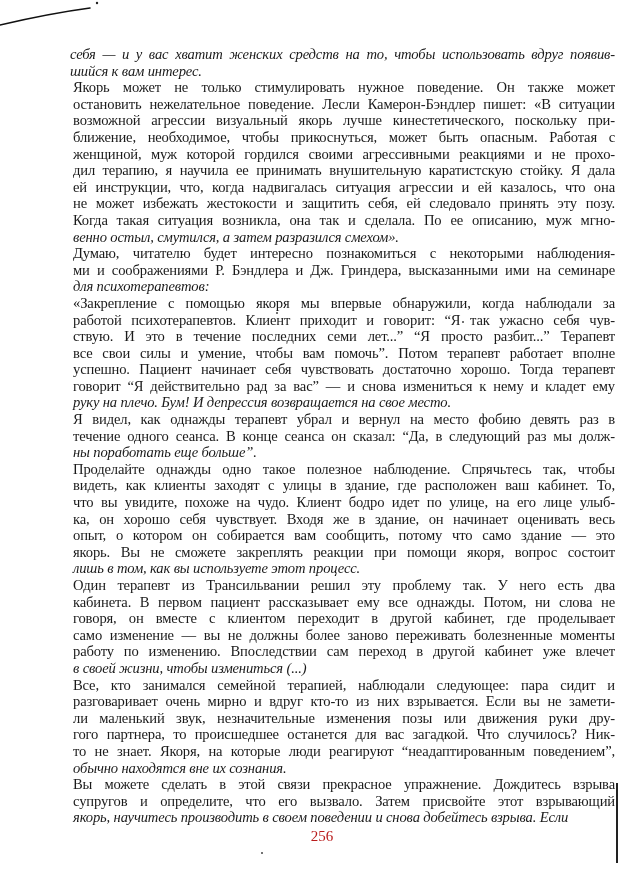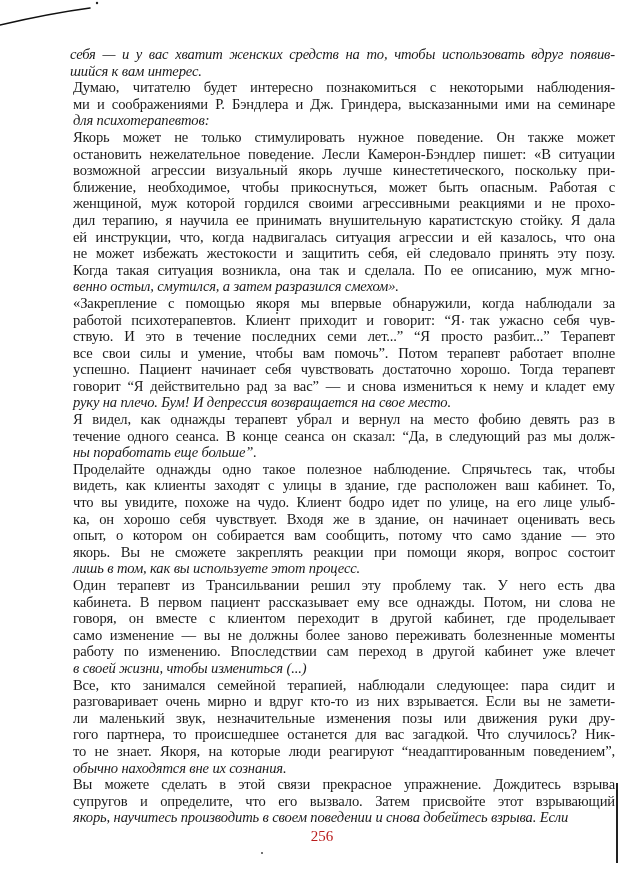--- a/index.html
+++ b/index.html
@@ -38,35 +38,35 @@
 <div class="speck" style="left:276px;top:312px;"></div>
 <div class="speck" style="left:462px;top:321px;"></div>
 <div class="speck" style="left:261px;top:852px;"></div>
 
 <div class="page-body" id="page-body">
     <p class="italic">
       <span class="line">себя — и у вас хватит женских средств на то, чтобы использовать вдруг появив-</span>
       <span class="line last">шийся к вам интерес.</span>
     </p>
     <p class="indent">
-      <span class="line">Думаю, читателю будет интересно познакомиться с некоторыми наблюдения-</span>
-      <span class="line">ми и соображениями Р. Бэндлера и Дж. Гриндера, высказанными ими на семинаре</span>
-      <span class="line last">для психотерапевтов:</span>
-    </p>
-    <p class="indent">
       <span class="line">Якорь может не только стимулировать нужное поведение. Он также может</span>
       <span class="line">остановить нежелательное поведение. Лесли Камерон-Бэндлер пишет: «В ситуации</span>
       <span class="line">возможной агрессии визуальный якорь лучше кинестетического, поскольку при-</span>
       <span class="line">ближение, необходимое, чтобы прикоснуться, может быть опасным. Работая с</span>
       <span class="line">женщиной, муж которой гордился своими агрессивными реакциями и не прохо-</span>
       <span class="line">дил терапию, я научила ее принимать внушительную каратистскую стойку. Я дала</span>
       <span class="line">ей инструкции, что, когда надвигалась ситуация агрессии и ей казалось, что она</span>
       <span class="line">не может избежать жестокости и защитить себя, ей следовало принять эту позу.</span>
       <span class="line">Когда такая ситуация возникла, она так и сделала. По ее описанию, муж мгно-</span>
       <span class="line last">венно остыл, смутился, а затем разразился смехом».</span>
+    </p>
+    <p class="indent">
+      <span class="line">Думаю, читателю будет интересно познакомиться с некоторыми наблюдения-</span>
+      <span class="line">ми и соображениями Р. Бэндлера и Дж. Гриндера, высказанными ими на семинаре</span>
+      <span class="line last">для психотерапевтов:</span>
     </p>
     <p class="indent">
       <span class="line">«Закрепление с помощью якоря мы впервые обнаружили, когда наблюдали за</span>
       <span class="line">работой психотерапевтов. Клиент приходит и говорит: “Я так ужасно себя чув-</span>
       <span class="line">ствую. И это в течение последних семи лет...” “Я просто разбит...” Терапевт</span>
       <span class="line">все свои силы и умение, чтобы вам помочь”. Потом терапевт работает вполне</span>
       <span class="line">успешно. Пациент начинает себя чувствовать достаточно хорошо. Тогда терапевт</span>
       <span class="line">говорит “Я действительно рад за вас” — и снова измениться к нему и кладет ему</span>
       <span class="line last">руку на плечо. Бум! И депрессия возвращается на свое место.</span>
     </p>

